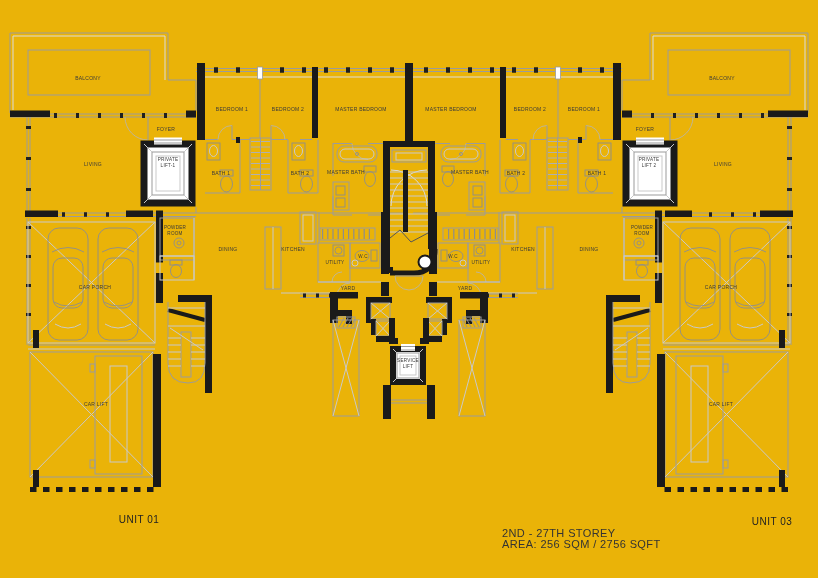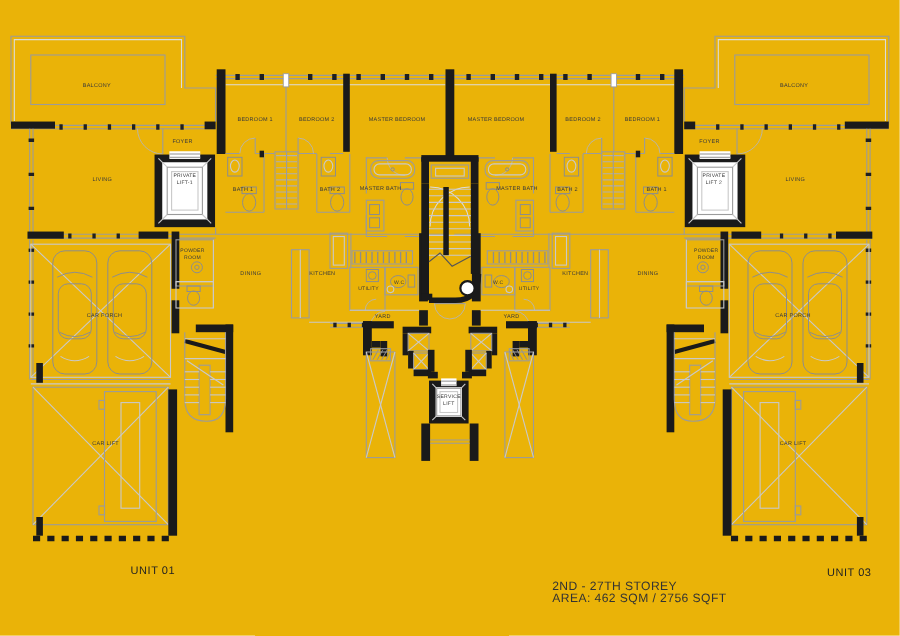--- a/index.html
+++ b/index.html
@@ -350,15 +350,15 @@
 <div class="lbl" style="left:465px;top:288px">YARD</div>
 <div class="lbl" style="left:721px;top:287px">CAR PORCH</div>
 <div class="lbl" style="left:721px;top:404px">CAR LIFT</div>
 
 <div class="lbl sm" style="left:408px;top:364px">SERVICE
 LIFT</div>
 
 <div class="ftr" style="left:139px;top:514px;transform:translateX(-50%)">UNIT 01</div>
 <div class="ftr" style="left:772px;top:516px;transform:translateX(-50%)">UNIT 03</div>
 <div class="note" style="left:502px;top:527px">2ND - 27TH STOREY</div>
-<div class="note" style="left:502px;top:538px">AREA: 462 SQM / 2756 SQFT</div>
+<div class="note" style="left:502px;top:538px">AREA: 256 SQM / 2756 SQFT</div>
 
 </div>
 
 </body></html>

